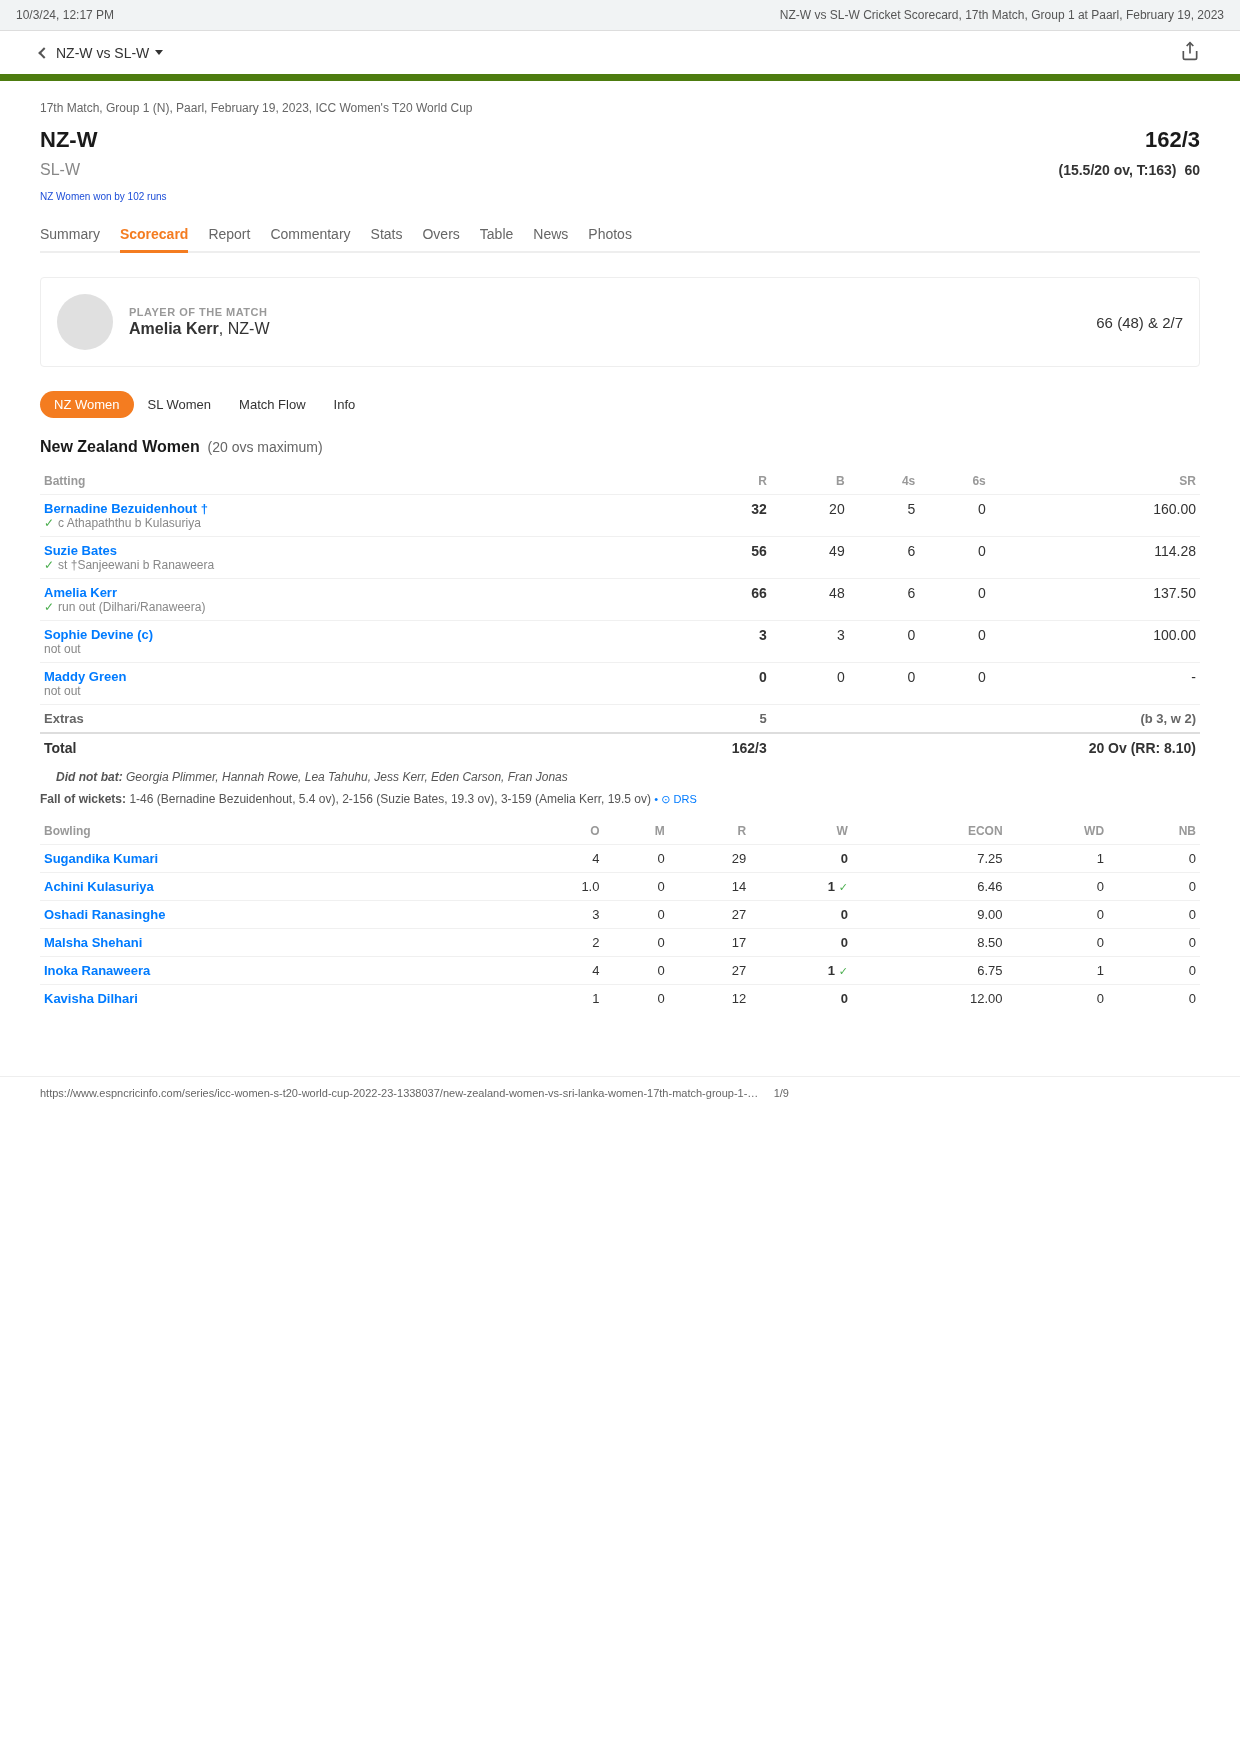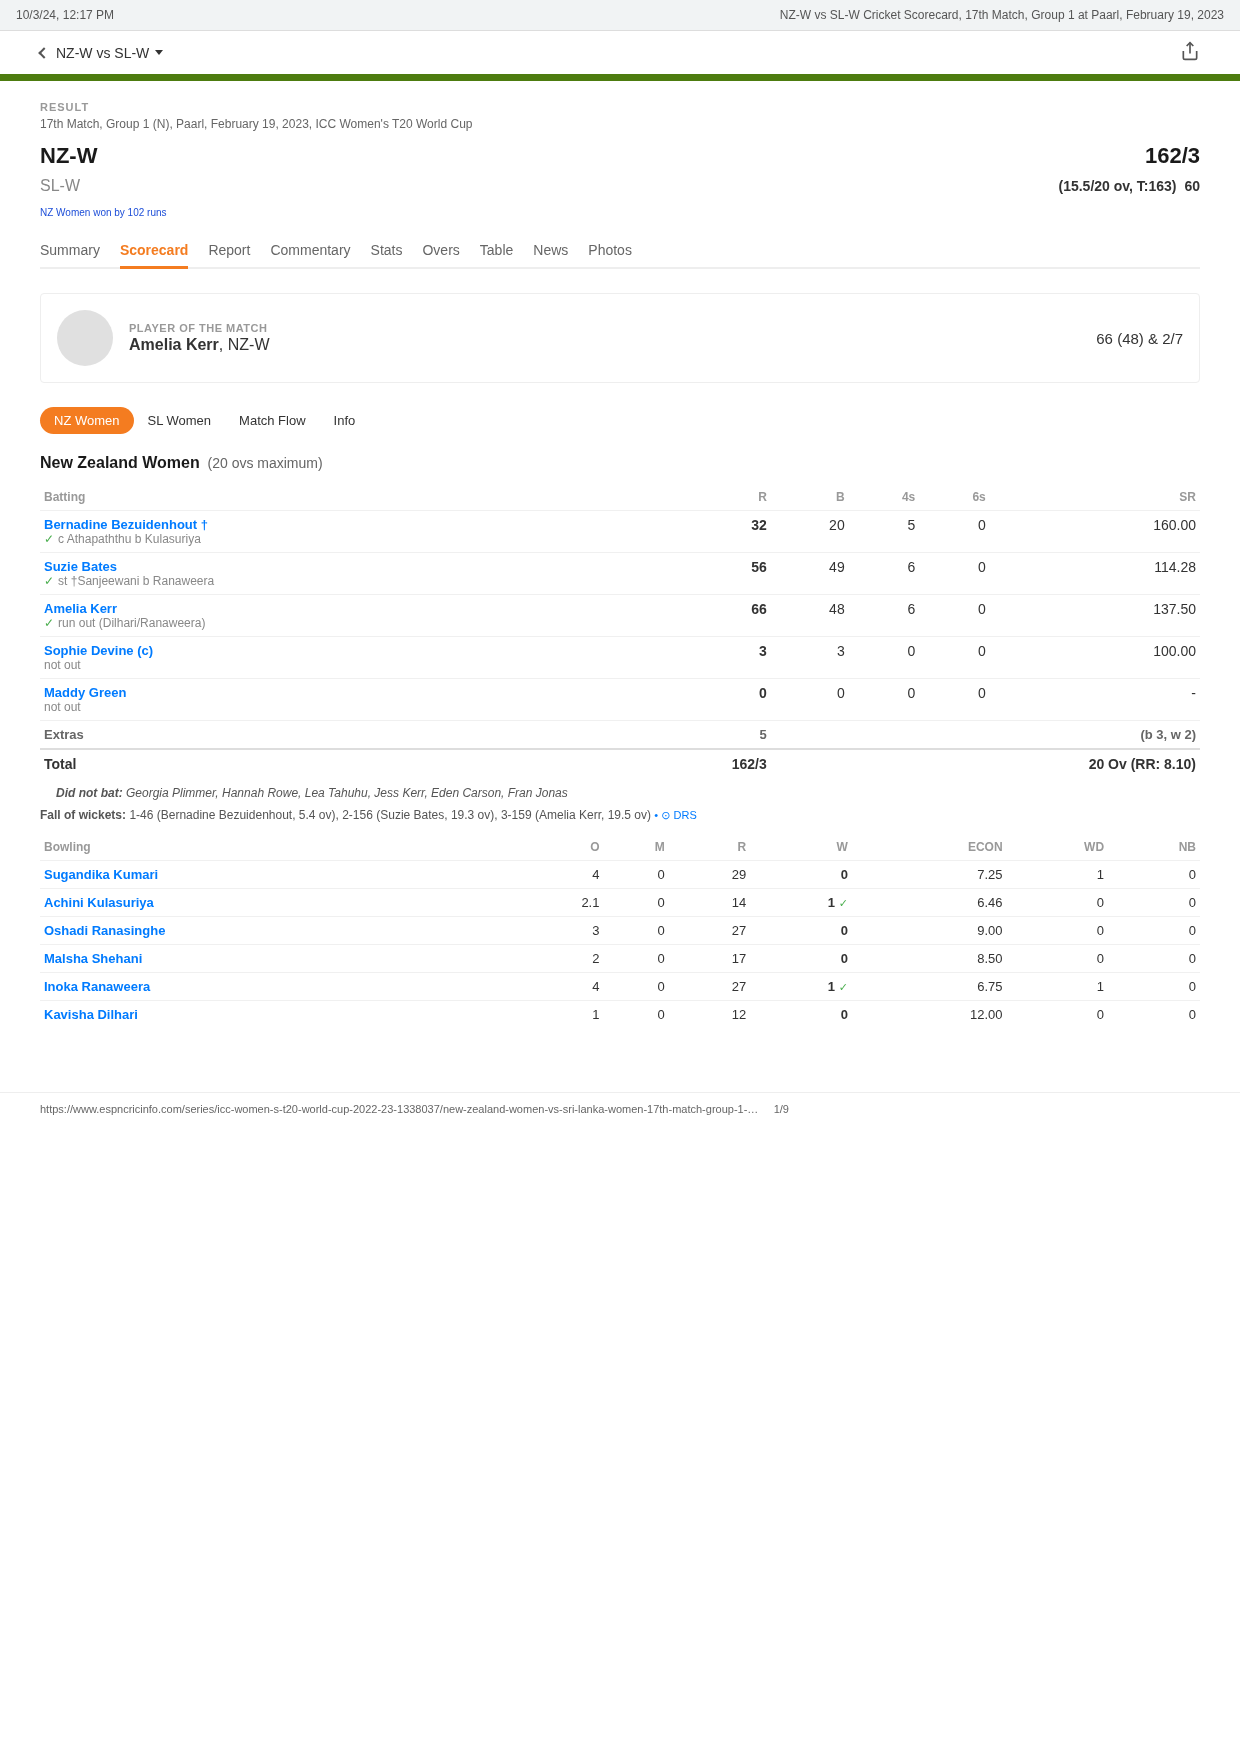--- a/index.html
+++ b/index.html
@@ -382,21 +382,20 @@
     <svg width="20" height="20" viewBox="0 0 24 24" fill="none" stroke="#555" stroke-width="2">
       <path d="M4 12v8a2 2 0 002 2h12a2 2 0 002-2v-8"></path>
       <polyline points="16 6 12 2 8 6"></polyline>
       <line x1="12" y1="2" x2="12" y2="15"></line>
     </svg>
   </div>
 </div>
 
 <div class="main-content">
 
-  <div class="result-label">RESULT</div>
   <div class="match-info-small">17th Match, Group 1 (N), Paarl, February 19, 2023, ICC Women's T20 World Cup</div>
 
   <div class="scores-section">
     <div class="team-score-row">
       <span class="team-name-main">NZ-W</span>
       <span class="score-main">162/3</span>
     </div>
     <div class="team-score-row">
       <span class="team-name-secondary">SL-W</span>
       <div class="score-secondary">
@@ -558,21 +557,21 @@
       <td>4</td>
       <td>0</td>
       <td>29</td>
       <td><span class="bold-stat">0</span></td>
       <td>7.25</td>
       <td>1</td>
       <td>0</td>
     </tr>
           <tr>
       <td><span class="bowler-name">Achini Kulasuriya</span></td>
-      <td>2.1</td>
+      <td>1.0</td>
       <td>0</td>
       <td>14</td>
       <td><span class="wicket-highlight" style="font-weight:700;">1</span> <span style="color:#4caf50;font-size:11px;">✓</span></td>
       <td>6.46</td>
       <td>0</td>
       <td>0</td>
     </tr>
           <tr>
       <td><span class="bowler-name">Oshadi Ranasinghe</span></td>
       <td>3</td>

